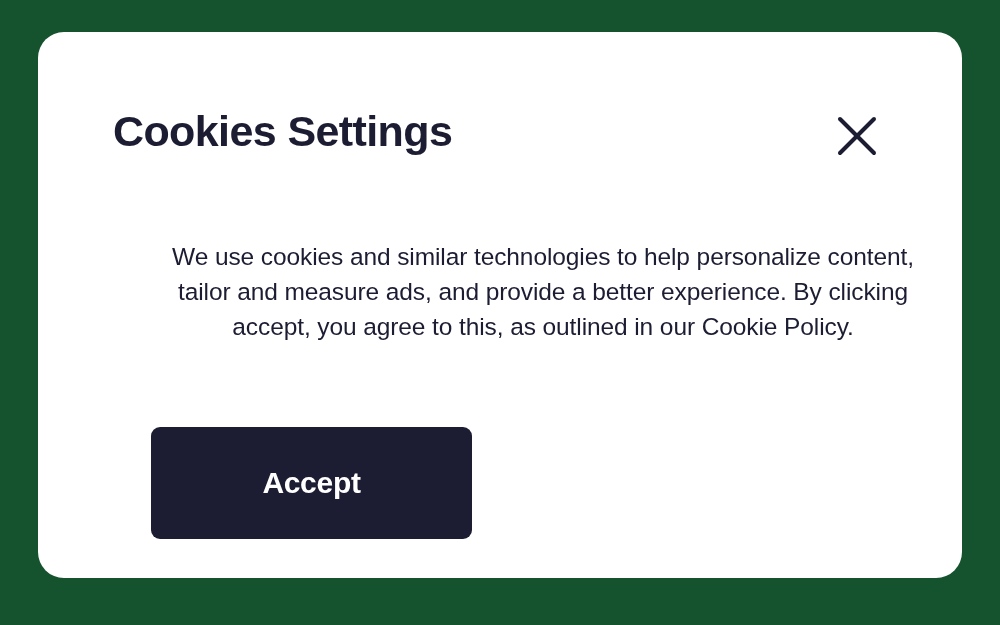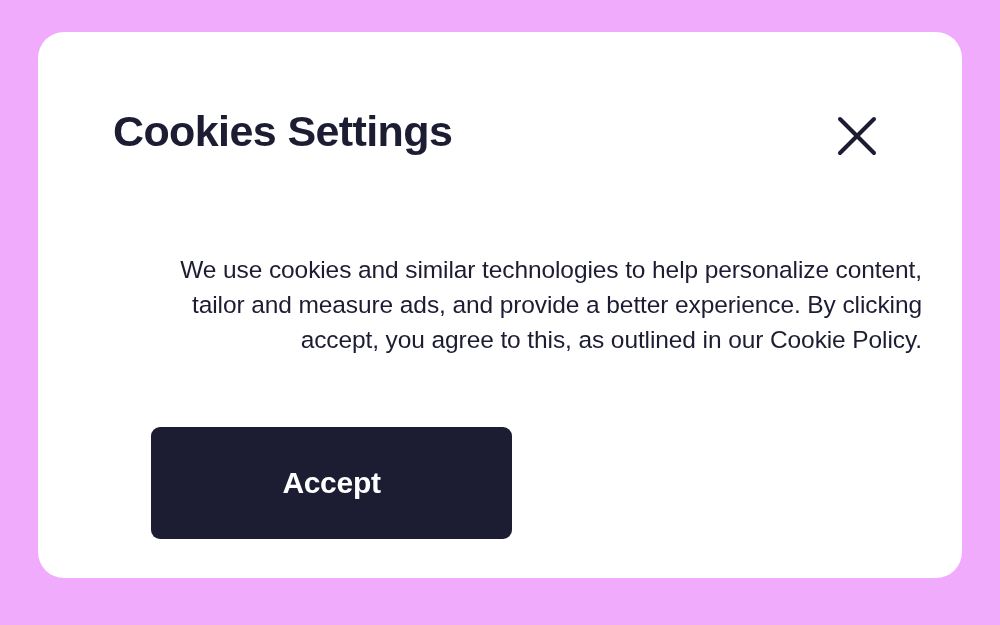--- a/index.html
+++ b/index.html
@@ -12,21 +12,21 @@
     height: 625px;
     background: #000000;
     font-family: "Liberation Sans", sans-serif;
     overflow: hidden;
   }
 
   .screen {
     position: relative;
     width: 1000px;
     height: 625px;
-    background: #f0abfc;
+    background: #14532d;
   }
 
   .modal {
     position: absolute;
     left: 38px;
     top: 32px;
     width: 924px;
     height: 546px;
     background: #ffffff;
     border-radius: 26px;
@@ -75,38 +75,38 @@
   }
 
   .modal-body {
     position: absolute;
     left: 113px;
     top: 207px;
     width: 784px;
   }
 
   .modal-text {
-    margin: 13px;
+    margin: 0;
     font-size: 24.5px;
     line-height: 35px;
     color: #1c1c33;
     letter-spacing: -0.1px;
-    text-align: right;
+    text-align: center;
   }
 
   .modal-actions {
     position: absolute;
     left: 113px;
     top: 395px;
     display: flex;
     gap: 47px;
   }
 
   .btn {
-    width: 361px;
+    width: 321px;
     height: 112px;
     border: none;
     border-radius: 9px;
     font-family: "Liberation Sans", sans-serif;
     font-size: 30px;
     font-weight: bold;
     letter-spacing: -0.3px;
     cursor: pointer;
     display: flex;
     align-items: center;

